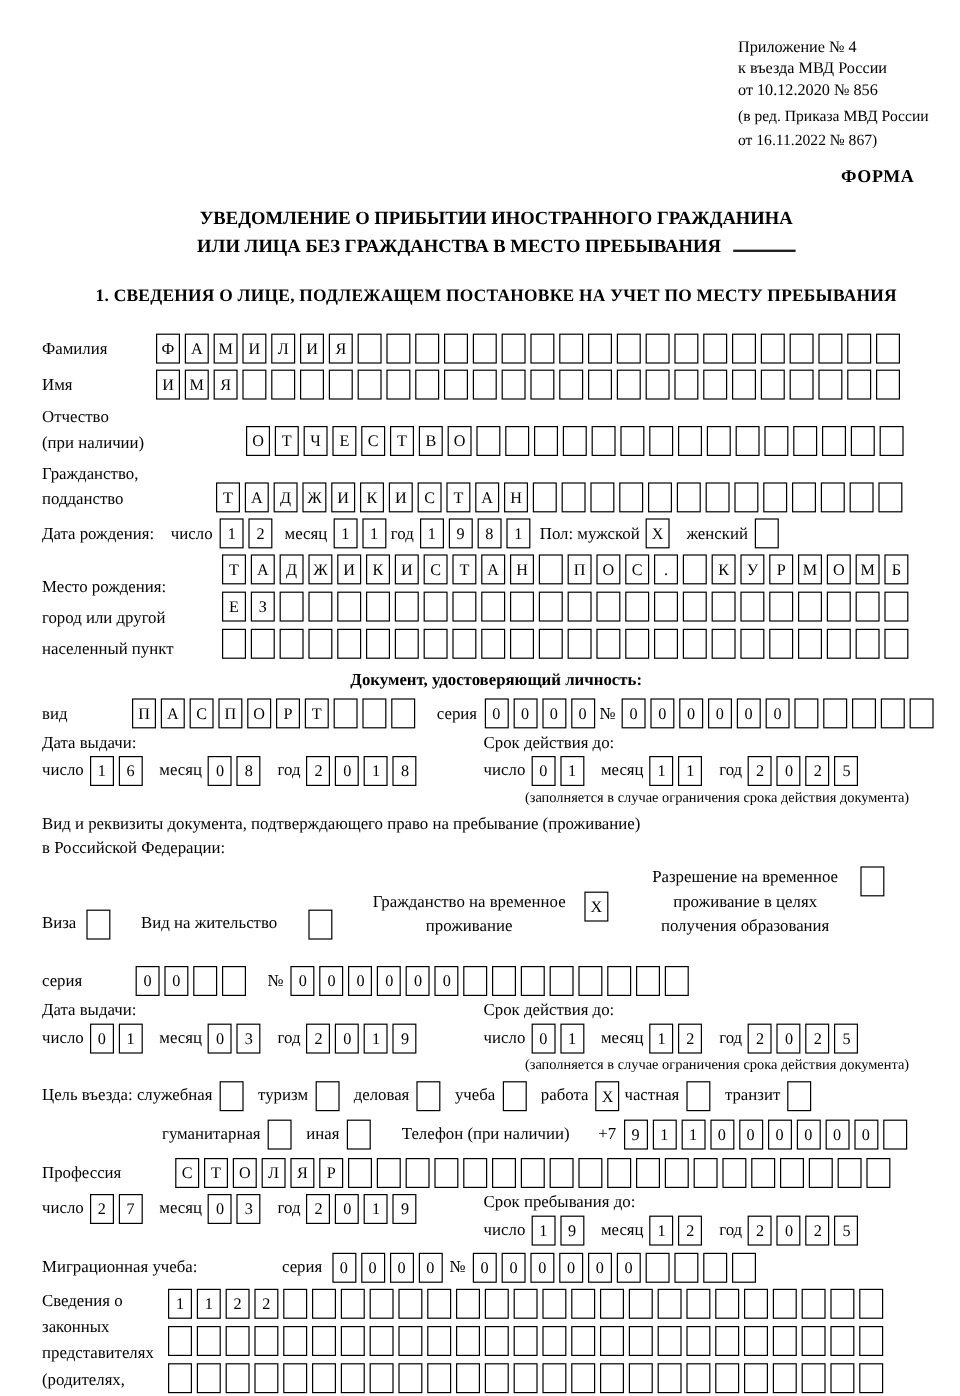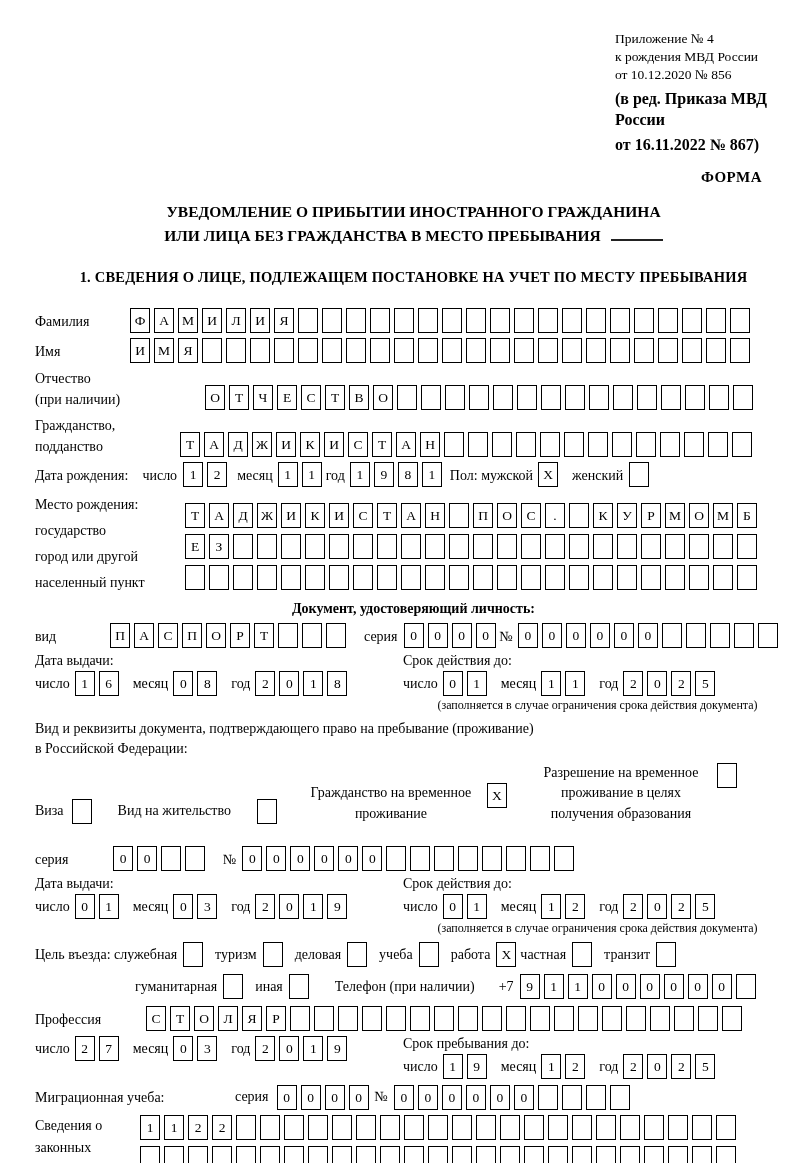--- a/index.html
+++ b/index.html
@@ -1,20 +1,20 @@
 <!DOCTYPE html>
 <html><head>
 <meta charset="utf-8">
 <style>
   html,body{margin:0;padding:0;background:#fff;}
   body{width:800px;height:1163px;color:#000;font-family:"Liberation Serif","DejaVu Serif",serif;font-size:14px;overflow:hidden;}
   .page{box-sizing:border-box;width:800px;padding:30px 8px 0 35px;}
   
   .hdr{margin-left:580px;font-size:13.5px;line-height:1.35;}
-  .hdr .sub{font-size:16px;margin-top:3px;font-weight:bold;}
+  .hdr .sub{font-size:13px;margin-top:3px;}
   .forma{text-align:right;padding-right:30px;font-weight:bold;font-size:15px;margin-top:14px;letter-spacing:.5px;}
   .title{text-align:center;font-weight:bold;font-size:15.5px;line-height:1.5;margin-top:14px;}
   .title-underline{display:inline-block;width:52px;border-bottom:2px solid #222;margin-left:10px;vertical-align:baseline;}
   .sect{ text-align:center;font-weight:bold;font-size:14.5px;margin-top:22px;margin-bottom:22px;letter-spacing:.2px;}
   
   .cells{display:inline-flex;flex-wrap:nowrap;}
   .cell{display:inline-block;flex:none;width:18px;height:23px;border:1.5px solid #000;margin-right:4px;text-align:center;line-height:23px;font-size:13.5px;background:#fff;}
   .cbx{margin-right:0;}
   
   .row{display:flex;align-items:flex-end;margin-bottom:5px;}
@@ -54,21 +54,21 @@
   .legal{display:flex;align-items:flex-start;margin-top:2px;}
   .legal .lblcol{width:105px;flex:none;line-height:22px;}
 </style>
 </head>
 <body>
 
 <div class="page">
 
   <div class="hdr">
     <div>Приложение № 4</div>
-    <div>к рождения МВД России</div>
+    <div>к въезда МВД России</div>
     <div>от 10.12.2020 № 856</div>
     <div class="sub">(в ред. Приказа МВД России</div>
     <div class="sub">от 16.11.2022 № 867)</div>
   </div>
 
   <div class="forma">ФОРМА</div>
 
   <div class="title">
     <div>УВЕДОМЛЕНИЕ О ПРИБЫТИИ ИНОСТРАННОГО ГРАЖДАНИНА</div>
     <div><span>ИЛИ ЛИЦА БЕЗ ГРАЖДАНСТВА В МЕСТО ПРЕБЫВАНИЯ</span><span class="title-underline"></span></div>
@@ -226,21 +226,20 @@
       </span>
     <span class="tight-gap" style="margin-left:4px">Пол: мужской</span>
     <span class="cell cbx">X</span>
     <span class="inline-gap">женский</span>
     <span class="cell cbx"></span>
   </div>
 
   <div class="row">
     <span class="lbl w150">
       <span style="display:block;line-height:26px">Место рождения:</span>
-      <span style="display:block;line-height:26px">государство</span>
       <span style="display:block;line-height:26px">город или другой</span>
       <span style="display:block;line-height:26px">населенный пункт</span>
     </span>
     <span class="stackrows">
       <span class="cells">
           <span class="cell">Т</span>
           <span class="cell">А</span>
           <span class="cell">Д</span>
           <span class="cell">Ж</span>
           <span class="cell">И</span>

